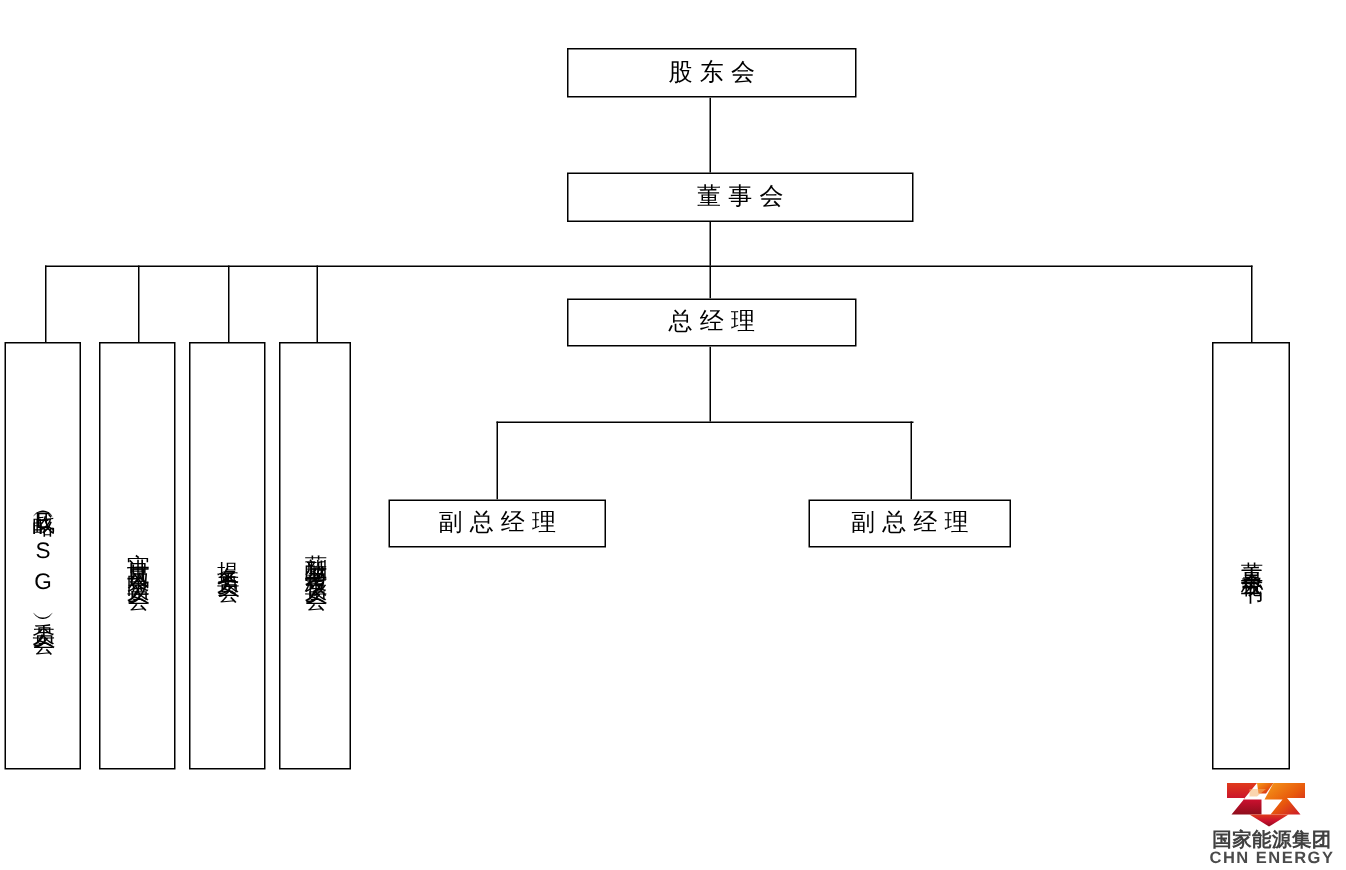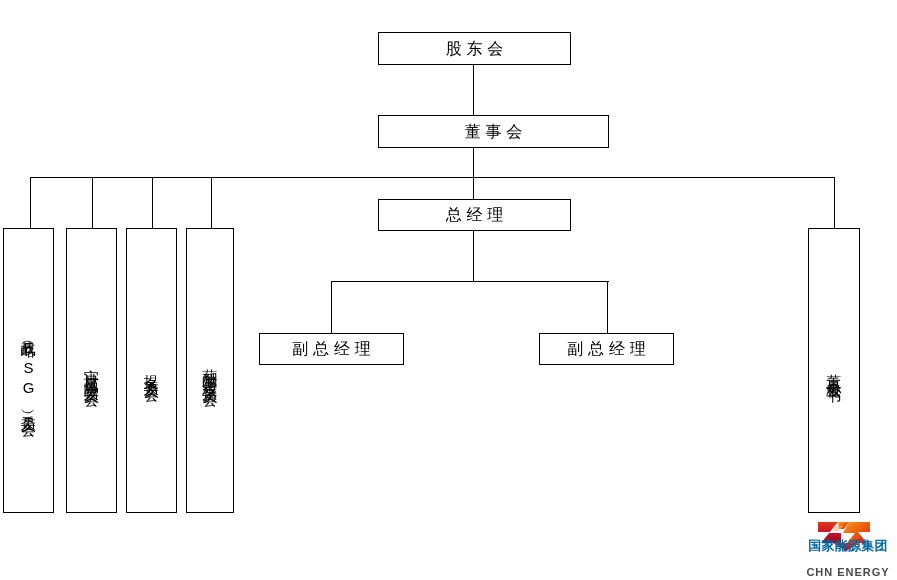--- a/index.html
+++ b/index.html
@@ -75,27 +75,27 @@
   #brand-logo .emblem {
     position: absolute;
     left: 18px;
     top: 0px;
     width: 58px;
     height: 32px;
   }
   #brand-logo .logo-cn {
     position: absolute;
     left: 0;
-    top: 17px;
+    top: 31px;
     width: 96px;
     text-align: center;
     font-size: 13px;
     font-weight: bold;
     letter-spacing: 0.02em;
-    color: #0369a1;
+    color: #404040;
     font-family: "DejaVu Sans", "Liberation Sans", sans-serif;
     white-space: nowrap;
   }
   #brand-logo .logo-en {
     position: absolute;
     left: 0;
     top: 46px;
     width: 96px;
     text-align: center;
     font-size: 11px;

